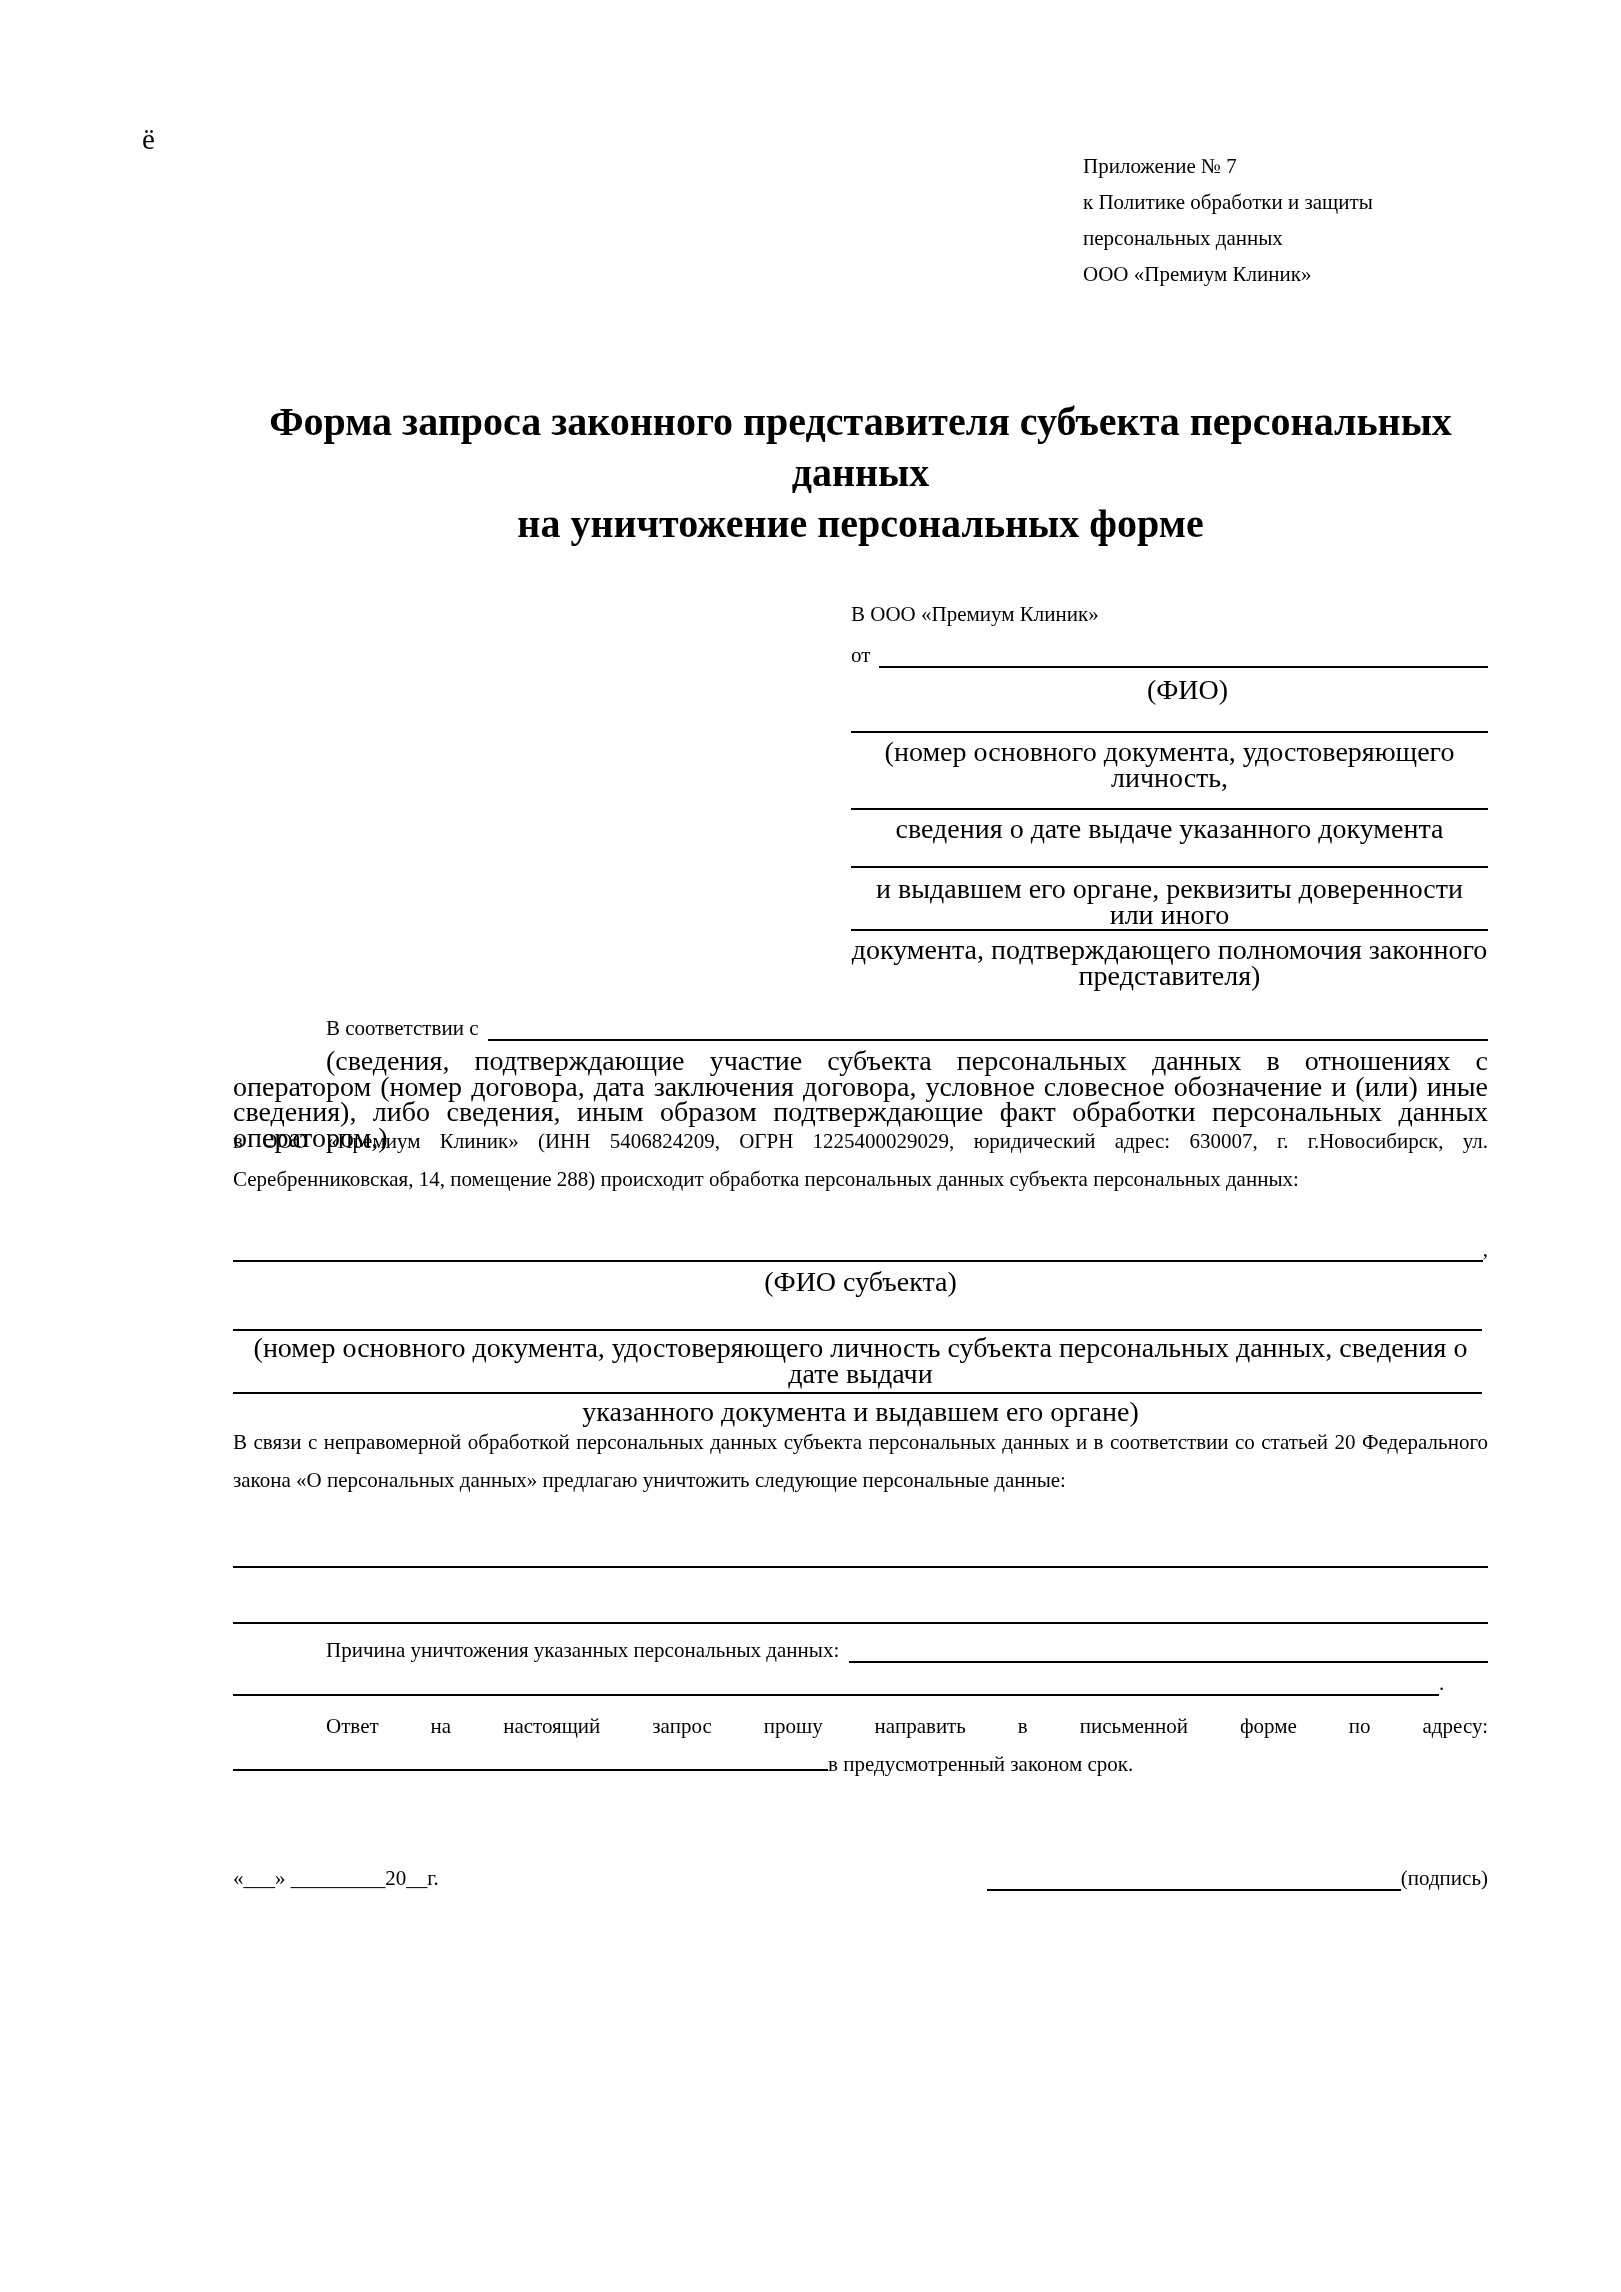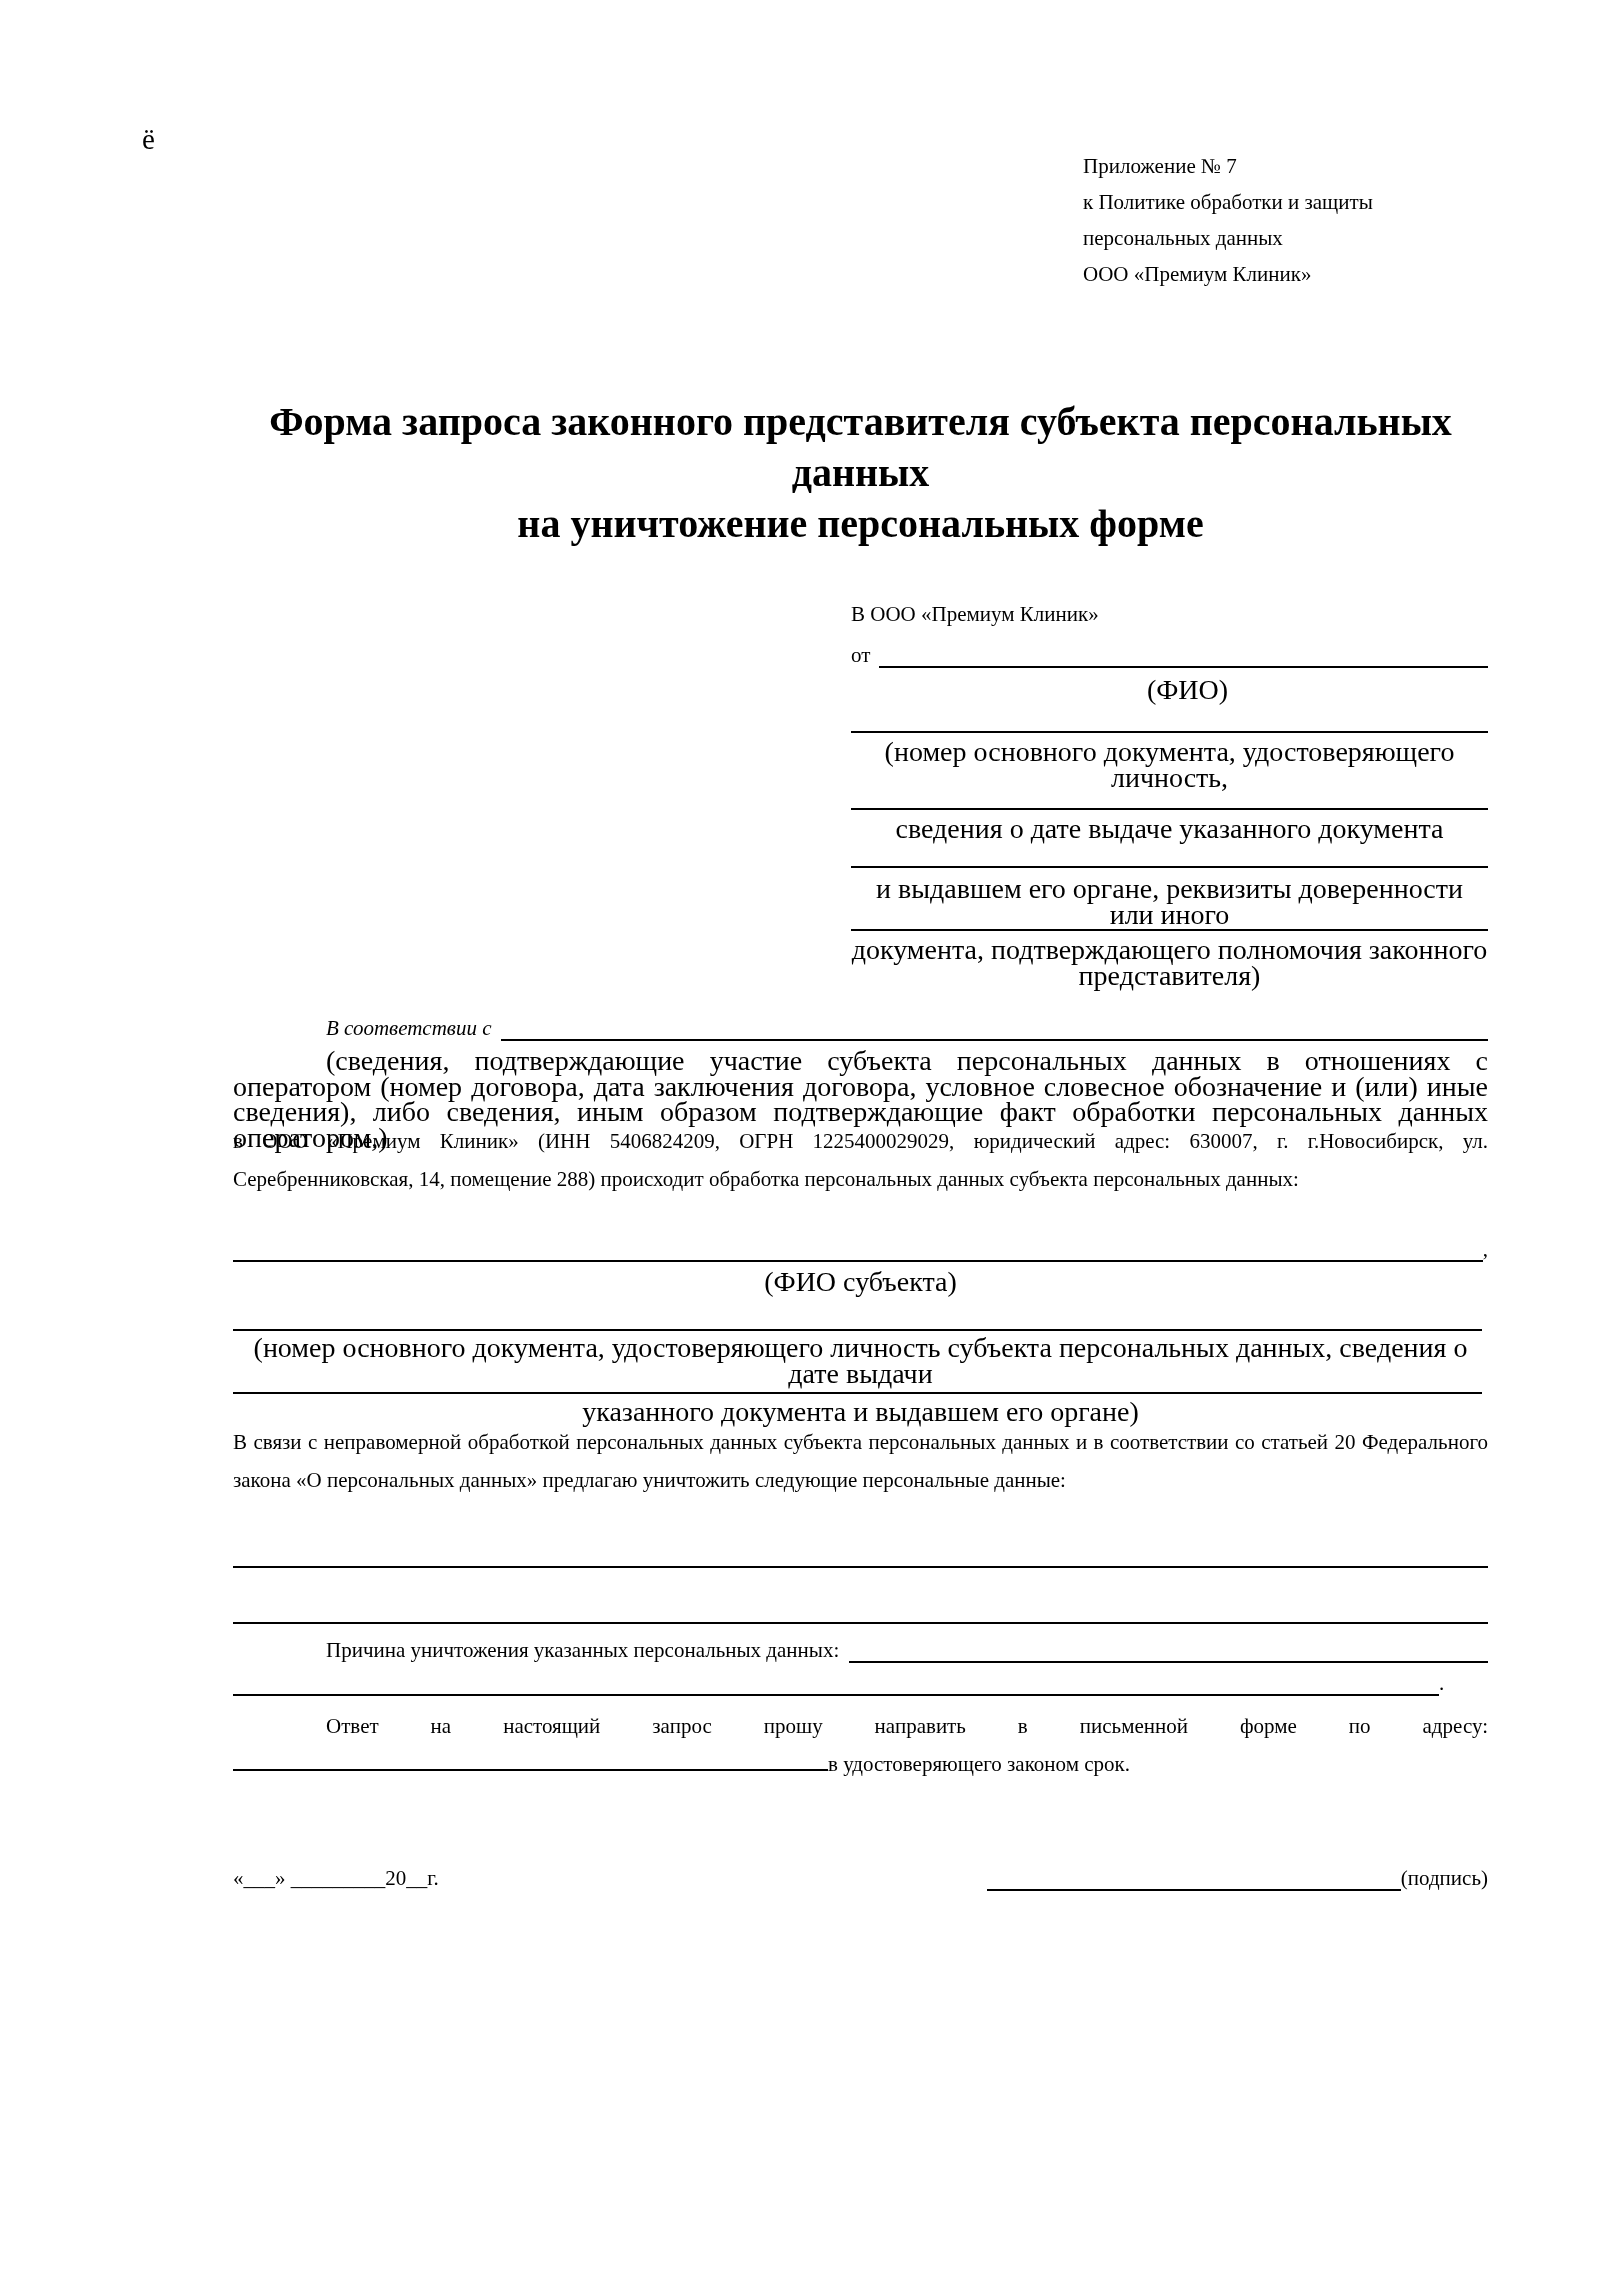--- a/index.html
+++ b/index.html
@@ -59,21 +59,21 @@
 
   <div class="rule" style="left:851px;top:808px;width:637px;"></div>
   <div class="abs small center" style="left:851px;top:816px;width:637px;">сведения о дате выдаче указанного документа</div>
 
   <div class="rule" style="left:851px;top:866px;width:637px;"></div>
   <div class="abs small center" style="left:851px;top:876px;width:637px;">и выдавшем его органе, реквизиты доверенности или иного</div>
 
   <div class="rule" style="left:851px;top:929px;width:637px;"></div>
   <div class="abs small center" style="left:843px;top:937px;width:653px;">документа, подтверждающего полномочия законного представителя)</div>
 
-  <div class="abs t row" style="left:233px;top:1009px;width:1255px;padding-left:93px;box-sizing:border-box;font-style:italic;">
+  <div class="abs t row" style="left:233px;top:1009px;width:1255px;padding-left:93px;box-sizing:border-box;">
     <span class="lbl">В соответствии с</span>
     <span class="fill" style="margin-left:9.8px;"></span>
   </div>
   <div class="abs small justify" style="left:233px;top:1048px;width:1255px;text-indent:93px;">(сведения, подтверждающие участие субъекта персональных данных в отношениях с оператором (номер договора, дата заключения договора, условное словесное обозначение и (или) иные сведения), либо сведения, иным образом подтверждающие факт обработки персональных данных оператором,)</div>
 
   <div class="abs t justify" style="left:233px;top:1122px;width:1255px;">в ООО «Премиум Клиник» (ИНН 5406824209, ОГРН 1225400029029, юридический адрес: 630007, г. г.Новосибирск, ул. Серебренниковская, 14, помещение 288) происходит обработка персональных данных субъекта персональных данных:</div>
 
   <div class="abs t row" style="left:233px;top:1230px;width:1255px;">
     <span class="fill"></span>
     <span class="lbl">,</span>
@@ -95,21 +95,21 @@
     <span class="lbl">Причина уничтожения указанных персональных данных:</span>
     <span class="fill" style="margin-left:9.8px;"></span>
   </div>
   <div class="abs t row" style="left:233px;top:1664px;width:1255px;">
     <span class="fill fixed" style="width:1206px;"></span>
     <span class="lbl">.</span>
   </div>
 
   <div class="abs t justify" style="left:233px;top:1707px;width:1255px;text-indent:93px;">
     <span>Ответ на настоящий запрос прошу направить в письменной форме по адресу:</span>
-    <span class="iblank"></span><span>в удостоверяющего законом срок.</span>
+    <span class="iblank"></span><span>в предусмотренный законом срок.</span>
   </div>
 
   <div class="abs t row" style="left:233px;top:1859px;width:1255px;">
     <span class="lbl">«___» _________20__г.</span>
     <span class="spacer"></span>
     <span class="sigline"></span>
     <span class="lbl">(подпись)</span>
   </div>
 
 </div>

